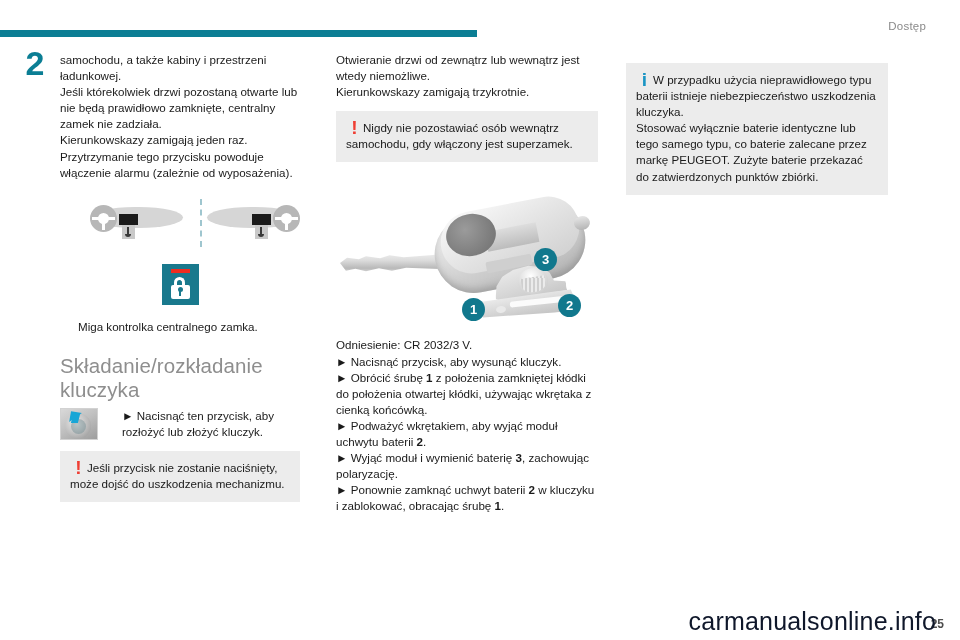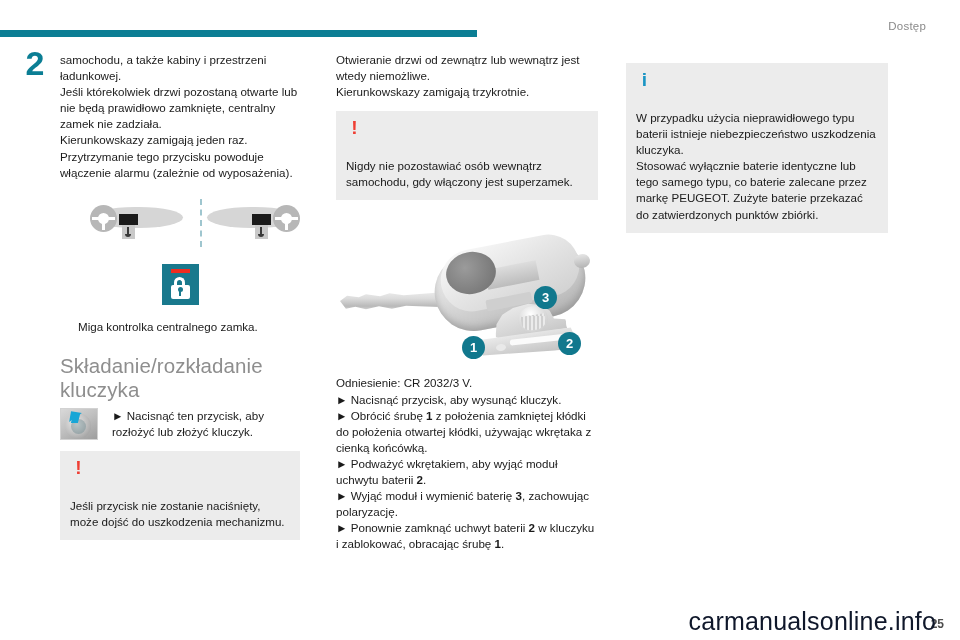--- a/index.html
+++ b/index.html
@@ -82,24 +82,24 @@
   .callout .glyph.warn {
     color: #ef3e33;
     font-size: 19px;
     line-height: 15px;
   }
   .callout .glyph.info {
     color: #1a95c4;
     font-size: 19px;
     line-height: 15px;
   }
-  .callout .ctext { display: block; margin-top: 38px; }
-
-  
-  .icon-row { display: flex; gap: 14px; align-items: flex-start; margin-top: 5px; }
+  .callout .ctext { display: block; }
+
+  
+  .icon-row { display: flex; gap: 24px; align-items: flex-start; margin-top: 5px; }
   .icon-row .ir-text { flex: 1; }
 
   .sq-icon {
     width: 34px; height: 34px;
     flex: 0 0 34px;
     background: #0b7e94;
     position: relative;
   }
   .sq-icon .lockbody {
     position: absolute;

